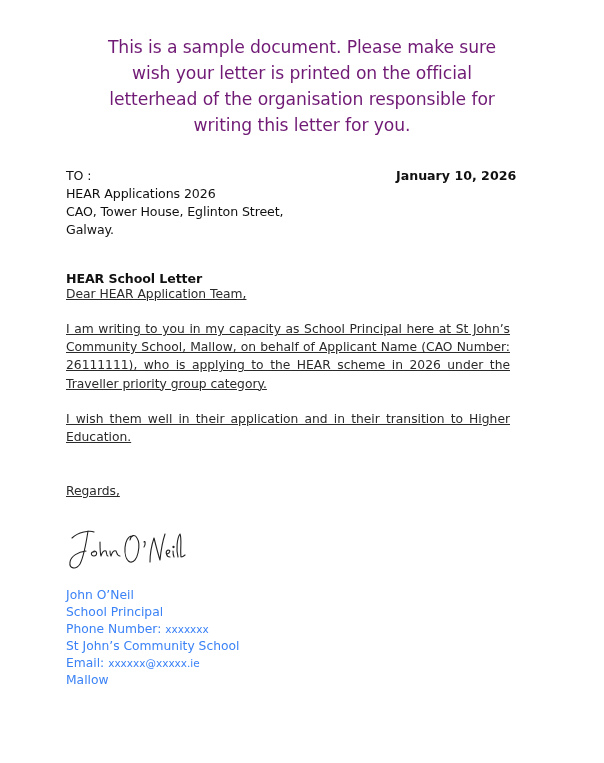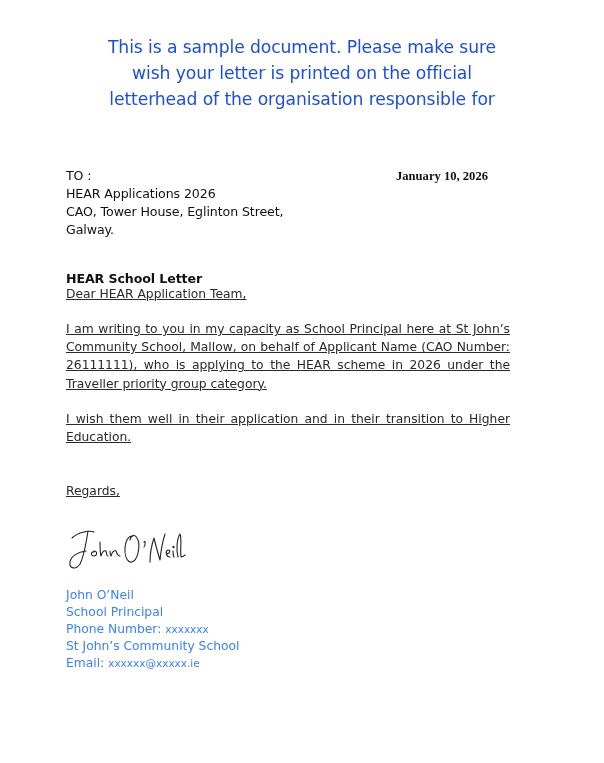--- a/index.html
+++ b/index.html
@@ -1,24 +1,24 @@
 <!DOCTYPE html>
 <html><head>
 <meta charset="utf-8">
 <style>
   html, body { margin: 0; padding: 0; background: #ffffff; }
   body { width: 604px; height: 763px; position: relative; overflow: hidden;
          font-family: "DejaVu Sans", sans-serif; color: #1c1c1c; }
   .notice { position: absolute; left: 60px; top: 34px; width: 484px;
-            text-align: center; font-size: 17.2px; line-height: 26px; color: #1d4ed8;
+            text-align: center; font-size: 17.2px; line-height: 26px; color: #701a75;
             letter-spacing: -0.1px; }
   .to-block { position: absolute; left: 66px; top: 167px; font-weight: normal;
               font-size: 12.6px; line-height: 18px; color: #111; letter-spacing: -0.1px; }
   .date { position: absolute; left: 396px; top: 167px; font-weight: bold;
-          font-size: 12.6px; line-height: 18px; color: #111; font-family: Liberation Serif, serif; }
+          font-size: 12.6px; line-height: 18px; color: #111; }
   .subject { position: absolute; left: 66px; top: 258px; font-weight: bold;
              font-size: 12.6px; line-height: 18px; color: #111; letter-spacing: -0.1px; margin-top: 12px; }
   .p { position: absolute; left: 66px; width: 444px; font-size: 12.3px;
        line-height: 18.2px; color: #2a2a2a; text-align: justify; text-decoration: underline; }
   .p.justify-last { text-align-last: left; }
   .salutation { top: 285px; }
   .body1 { top: 320px; }
   .body2 { top: 410px; }
   .regards { top: 482px; }
   .signature { position: absolute; left: 64px; top: 520px; width: 160px; height: 55px; }
@@ -29,20 +29,21 @@
 </style>
 </head>
 <body>
 
 <div>
 
   <div class="notice">
     <div>This is a sample document. Please make sure</div>
     <div>wish your letter is printed on the official</div>
     <div>letterhead of the organisation responsible for</div>
+    <div>writing this letter for you.</div>
   </div>
 
   <div class="to-block">
     <div>TO :</div>
     <div>HEAR Applications 2026</div>
     <div>CAO, Tower House, Eglinton Street,</div>
     <div>Galway.</div>
   </div>
 
   <div class="date">January 10, 2026</div>
@@ -80,15 +81,16 @@
       </g>
     </svg>
   </div>
 
   <div class="sig-block">
     <span class="sig-line">John O’Neil</span>
     <span class="sig-line">School Principal</span>
     <span class="sig-line"><span>Phone Number: </span><span class="x">xxxxxxx</span></span>
     <span class="sig-line">St John’s Community School</span>
     <span class="sig-line"><span>Email: </span><span class="x">xxxxxx@xxxxx.ie</span></span>
+    <span class="sig-line">Mallow</span>
   </div>
 
 </div>
 
 </body></html>

